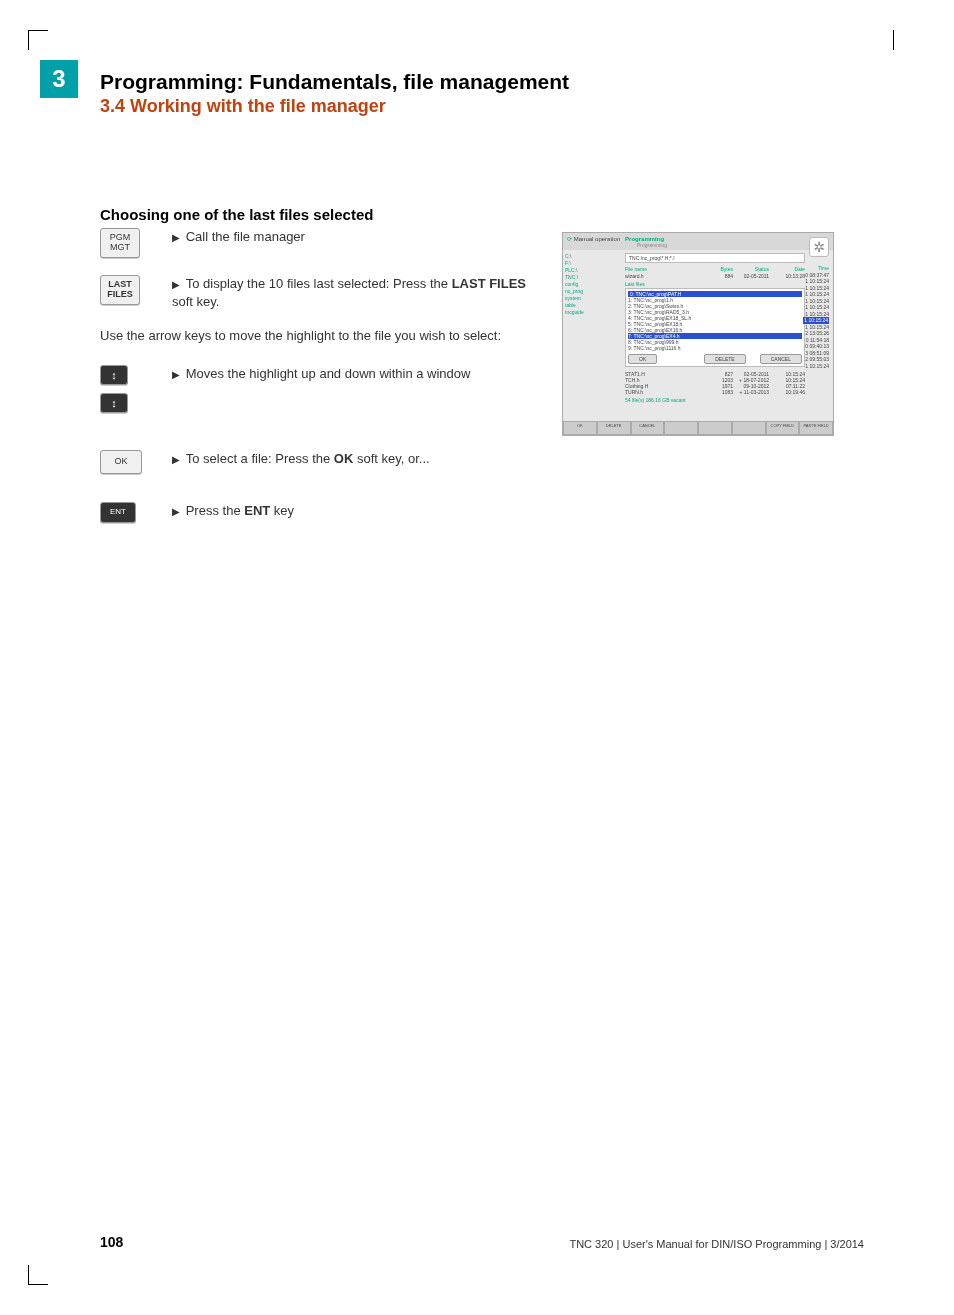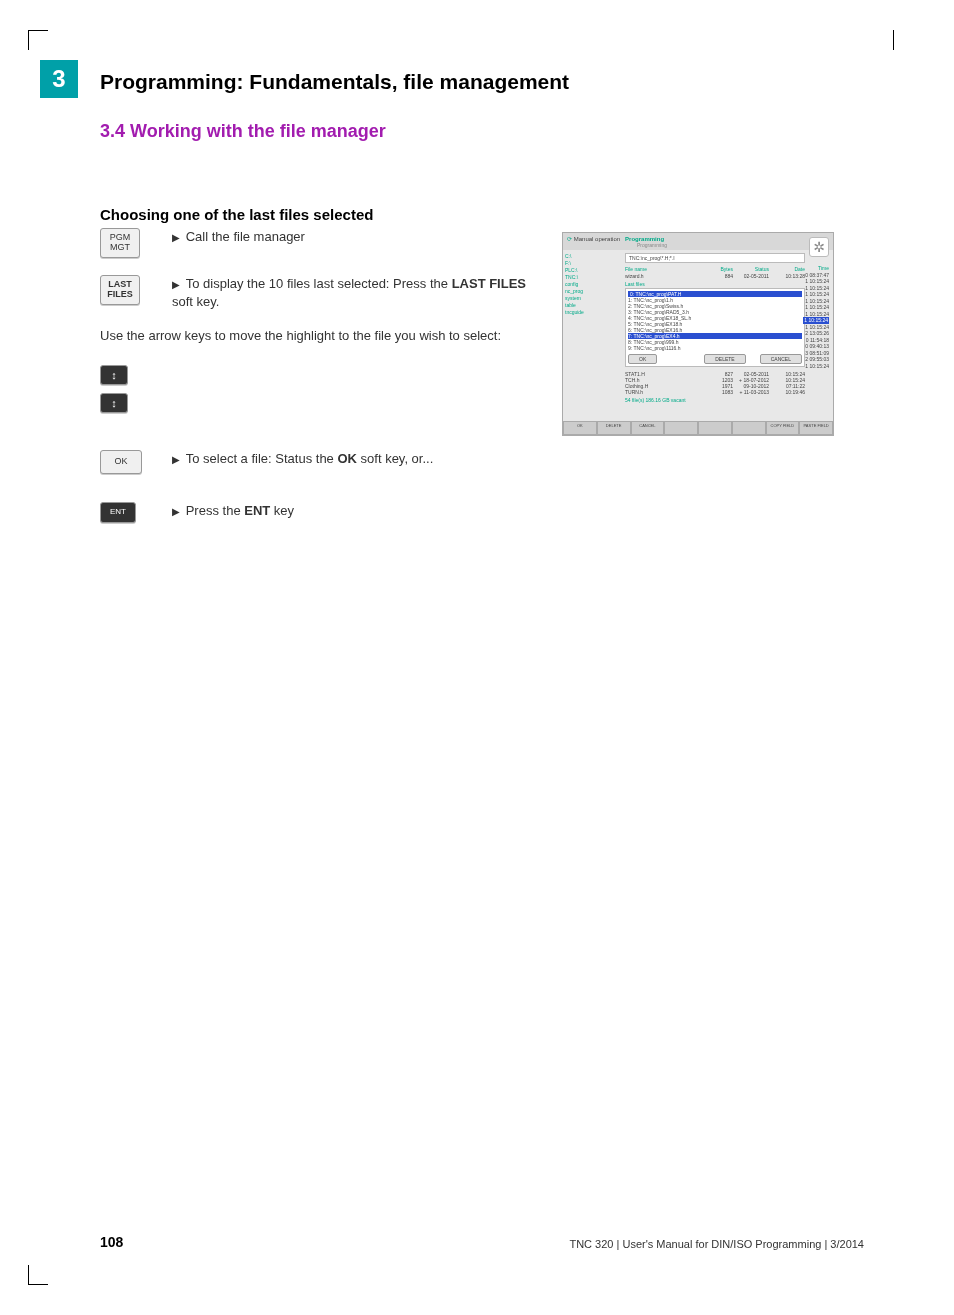--- a/index.html
+++ b/index.html
@@ -26,24 +26,24 @@
   }
   .chapter-title {
     position: absolute;
     top: 70px; left: 100px;
     font-size: 21px;
     font-weight: bold;
     color: #000;
   }
   .section-heading {
     position: absolute;
-    top: 121px; left: 100px;
+    top: 96px; left: 100px;
     font-size: 18px;
     font-weight: bold;
-    color: #a21caf;
+    color: #c2410c;
   }
   .sub-heading {
     position: absolute;
     top: 206px; left: 100px;
     font-size: 15px;
     font-weight: bold;
     text-align: right;
   }
   .step-row {
     position: absolute;
@@ -184,28 +184,29 @@
 
 <div class="body-text">Use the arrow keys to move the highlight to the file you wish to select:</div>
 
 <div class="step-row step3">
   <div class="key-col">
     <div class="key-stack">
       <div class="key-box dark">↕</div>
       <div class="key-box dark">↕</div>
     </div>
   </div>
+  <div class="step-text"><span class="caret">▶</span><span>Moves the highlight up and down within a window</span></div>
 </div>
 
 <div class="step-row step4">
   <div class="key-col">
     <div class="key-box" style="width:42px;padding:6px 2px;">OK</div>
   </div>
   <div class="step-text">
-    <span class="caret">▶</span><span>To select a file: Status the </span><b>OK</b><span> soft key, or...</span>
+    <span class="caret">▶</span><span>To select a file: Press the </span><b>OK</b><span> soft key, or...</span>
   </div>
 </div>
 
 <div class="step-row step5">
   <div class="key-col">
     <div class="key-box dark" style="width:36px;font-size:8px;padding:5px 2px;">ENT</div>
   </div>
   <div class="step-text">
     <span class="caret">▶</span><span>Press the </span><b>ENT</b><span> key</span>
   </div>

